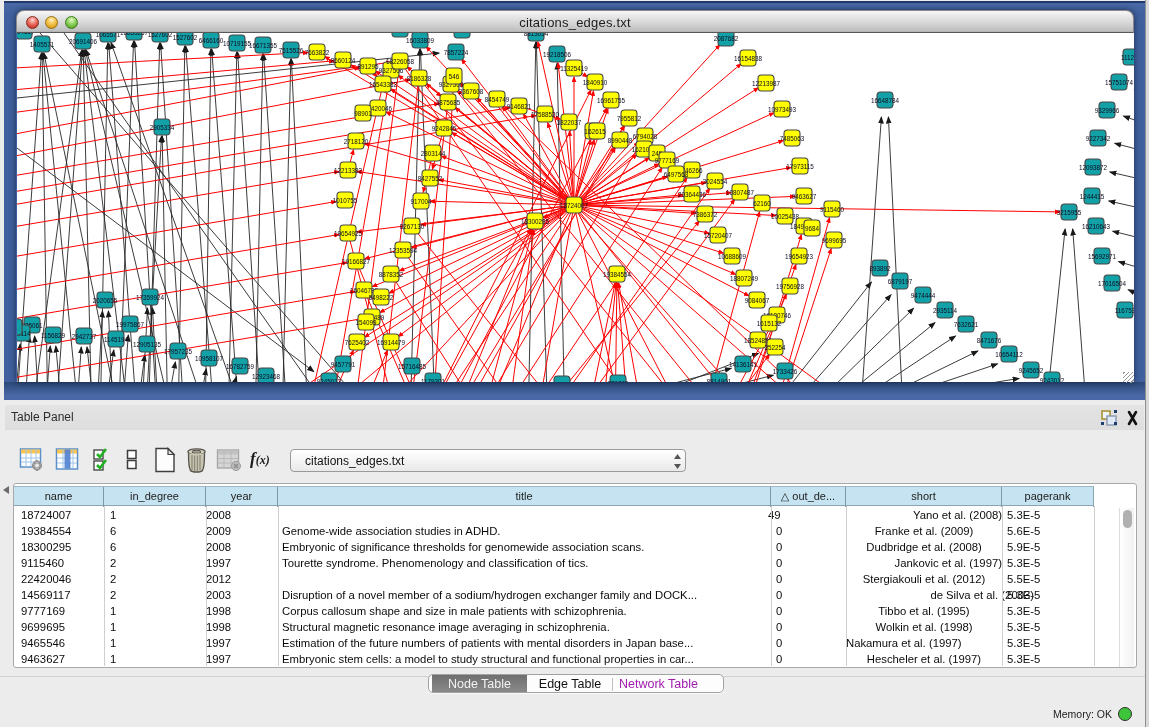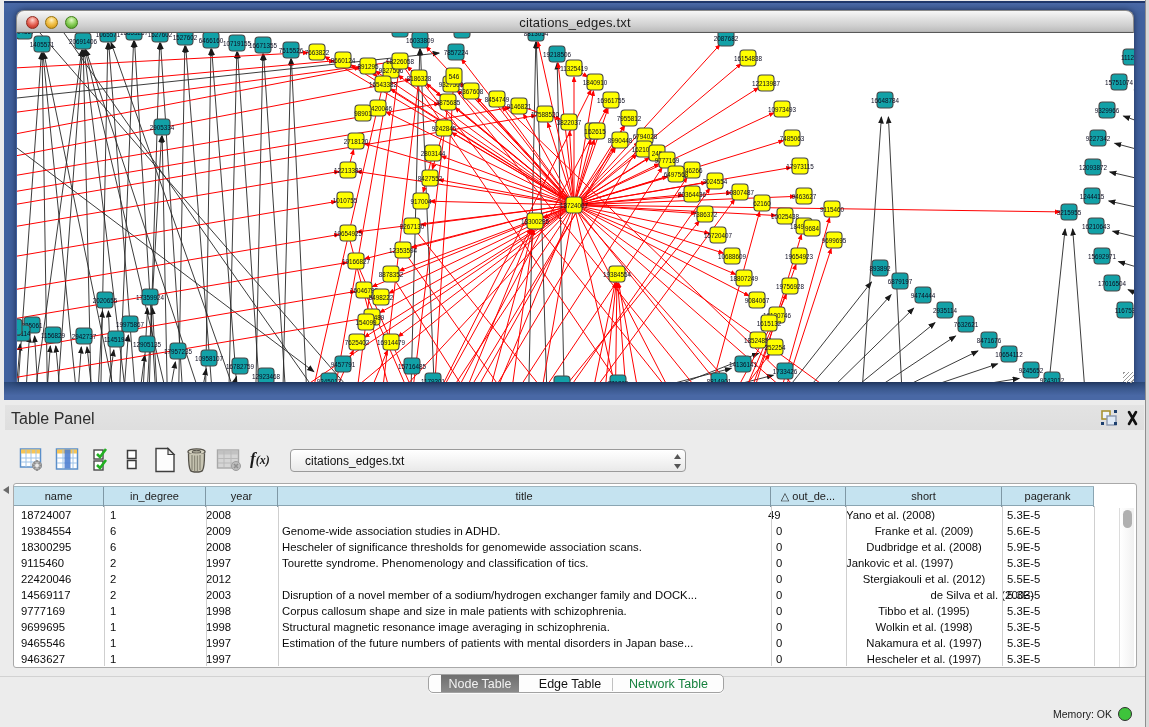--- a/index.html
+++ b/index.html
@@ -17,43 +17,43 @@
 #gsvg{position:absolute;left:-17px;top:-33px}
 .re{stroke:#ff0000;stroke-width:1}
 .bk{stroke:#262626;stroke-width:0.9}
 .nl{font-family:"Liberation Sans",sans-serif;font-size:6.3px;fill:#0c0c20;text-anchor:middle}
 #grip{left:1107px;top:362px;width:11px;height:11px;background:repeating-linear-gradient(-45deg,transparent 0 2px,#999 2px 3px);}
 
 #rstrip{left:1145px;top:0;width:4px;height:690px;background:#d9d9d9;border-left:1px solid #8f8f8f}
 #rstrip2{left:1145px;top:690px;width:4px;height:37px;background:#d9d9d9;border-left:1px solid #8f8f8f}
 
 #tphead{left:5px;top:405px;width:1139px;height:25px;background:linear-gradient(#e3e3e3,#dedede);}
-#tphead .t{left:6px;top:5px;font-size:16px;color:#2d2d2d}
+#tphead .t{left:6px;top:5px;font-size:12px;color:#2d2d2d}
 #tpicons{left:1101px;top:410px;width:44px;height:16px}
 
 #toolbar{left:14px;top:447px;width:1120px;height:28px}
 .tbi{position:absolute;top:0}
 #combo{left:276px;top:2px;width:396px;height:23px;border:1px solid #9a9a9a;border-radius:4px;background:linear-gradient(#ffffff,#f2f2f2 60%,#e9e9e9);box-shadow:inset 0 1px 0 #fff;}
 #combo .t{left:14px;top:4px;font-size:12px;color:#111}
 
 #tbl{left:13px;top:483px;width:1124px;height:185px;border:1px solid #a9a9a9;border-radius:3px;background:#fff;overflow:hidden}
 #thead{left:0;top:2px;width:1080px;height:20px;background:#c5e3f0;border-top:1px solid #9fb6c0;border-bottom:1px solid #8aa5b2}
 .hc{position:absolute;top:0;height:20px;border-right:1px solid #7f98a5;font-size:11px;color:#222;text-align:center;line-height:19px}
 .tr{position:absolute;height:16px;width:1080px;font-size:11.3px;color:#0b0b0b;white-space:nowrap}
 .td{position:absolute;overflow:hidden;text-overflow:ellipsis;height:16px;line-height:15px}
 .cl{position:absolute;top:22px;height:160px;width:1px;background:#cfcfcf}
 #vsb{left:1105px;top:24px;width:15px;height:159px;background:linear-gradient(90deg,#ffffff,#f1f1f1);border-left:1px solid #dcdcdc}
 #vsb .th{position:absolute;left:3px;top:2px;width:9px;height:18px;border-radius:5px;background:#b0b0b0}
 
 #sep{left:0px;top:676px;width:1145px;height:1px;background:#d2d2d2}
 #tabs{left:428px;top:674px;width:296px;height:19px;border:1px solid #a2a2a2;border-radius:5px;background:#fdfdfd;overflow:hidden;box-shadow:0 1px 0 rgba(255,255,255,.8)}
 .seg{position:absolute;top:0;height:19px;font-size:12.5px;line-height:18px;text-align:center}
-#seg1{left:12px;width:78px;background:linear-gradient(#6f6f6f,#8d8d8d);color:#f2f2f2}
+#seg1{left:3px;width:95px;background:linear-gradient(#6f6f6f,#8d8d8d);color:#f2f2f2}
 #seg2{left:99px;width:84px;color:#111}
-#seg3{left:183px;width:113px;color:#15803d}
+#seg3{left:173px;width:113px;color:#a21caf}
 #segd{left:183px;top:3px;width:1px;height:13px;background:#c0c0c0;position:absolute}
 #mem{left:1053px;top:708px;font-size:10.5px;color:#1c1c1c}
 #memdot{left:1118px;top:707px;width:14px;height:14px;border-radius:50%;background:#3ec43b;border:1.5px solid #2e2e2e}
 </style></head>
 <body>
 <div class="abs" id="net">
   <div class="abs btm"></div>
   <div class="abs" id="win">
     <div class="abs" id="canvas">
         <svg id="gsvg" width="1149" height="727" viewBox="0 0 1149 727">
@@ -674,48 +674,48 @@
     <div class="hc" style="left:264px;width:493px">title</div>
     <div class="hc" style="left:757px;width:75px">△ out_de...</div>
     <div class="hc" style="left:832px;width:156px">short</div>
     <div class="hc" style="left:988px;width:92px;border-right:1px solid #8aa5b2">pagerank</div>
   </div>
   <div class="tr" style="top:24px">
 <div class="td" style="left:7px;width:80px">18724007</div>
 <div class="td" style="left:96px;width:90px">1</div>
 <div class="td" style="left:192px;width:66px">2008</div>
 <div class="td" style="left:754px;width:68px">49</div>
-<div class="td" style="left:832px;width:156px;text-align:left">Yano et al. (2008)</div>
+<div class="td" style="left:832px;width:156px;text-align:right">Yano et al. (2008)</div>
 <div class="td" style="left:993px;width:85px">5.3E-5</div>
 </div>
 <div class="tr" style="top:40px">
 <div class="td" style="left:7px;width:80px">19384554</div>
 <div class="td" style="left:96px;width:90px">6</div>
 <div class="td" style="left:192px;width:66px">2009</div>
 <div class="td" style="left:268px;width:487px">Genome-wide association studies in ADHD.</div>
 <div class="td" style="left:762px;width:68px">0</div>
 <div class="td" style="left:832px;width:156px;text-align:center">Franke et al. (2009)</div>
 <div class="td" style="left:993px;width:85px">5.6E-5</div>
 </div>
 <div class="tr" style="top:56px">
 <div class="td" style="left:7px;width:80px">18300295</div>
 <div class="td" style="left:96px;width:90px">6</div>
 <div class="td" style="left:192px;width:66px">2008</div>
-<div class="td" style="left:268px;width:487px">Hescheler of significance thresholds for genomewide association scans.</div>
+<div class="td" style="left:268px;width:487px">Embryonic of significance thresholds for genomewide association scans.</div>
 <div class="td" style="left:762px;width:68px">0</div>
 <div class="td" style="left:832px;width:156px;text-align:center">Dudbridge et al. (2008)</div>
 <div class="td" style="left:993px;width:85px">5.9E-5</div>
 </div>
 <div class="tr" style="top:72px">
 <div class="td" style="left:7px;width:80px">9115460</div>
 <div class="td" style="left:96px;width:90px">2</div>
 <div class="td" style="left:192px;width:66px">1997</div>
 <div class="td" style="left:268px;width:487px">Tourette syndrome. Phenomenology and classification of tics.</div>
 <div class="td" style="left:762px;width:68px">0</div>
-<div class="td" style="left:832px;width:156px;text-align:left">Jankovic et al. (1997)</div>
+<div class="td" style="left:832px;width:156px;text-align:right">Jankovic et al. (1997)</div>
 <div class="td" style="left:993px;width:85px">5.3E-5</div>
 </div>
 <div class="tr" style="top:88px">
 <div class="td" style="left:7px;width:80px">22420046</div>
 <div class="td" style="left:96px;width:90px">2</div>
 <div class="td" style="left:192px;width:66px">2012</div>
 <div class="td" style="left:762px;width:68px">0</div>
 <div class="td" style="left:832px;width:156px;text-align:center">Stergiakouli et al. (2012)</div>
 <div class="td" style="left:993px;width:85px">5.5E-5</div>
 </div>
@@ -745,27 +745,28 @@
 <div class="td" style="left:762px;width:68px">0</div>
 <div class="td" style="left:832px;width:156px;text-align:center">Wolkin et al. (1998)</div>
 <div class="td" style="left:993px;width:85px">5.3E-5</div>
 </div>
 <div class="tr" style="top:152px">
 <div class="td" style="left:7px;width:80px">9465546</div>
 <div class="td" style="left:96px;width:90px">1</div>
 <div class="td" style="left:192px;width:66px">1997</div>
 <div class="td" style="left:268px;width:487px">Estimation of the future numbers of patients with mental disorders in Japan base...</div>
 <div class="td" style="left:762px;width:68px">0</div>
-<div class="td" style="left:832px;width:156px;text-align:center">Nakamura et al. (1997)</div>
+<div class="td" style="left:832px;width:156px;">Nakamura et al. (1997)</div>
 <div class="td" style="left:993px;width:85px">5.3E-5</div>
 </div>
 <div class="tr" style="top:168px">
 <div class="td" style="left:7px;width:80px">9463627</div>
 <div class="td" style="left:96px;width:90px">1</div>
 <div class="td" style="left:192px;width:66px">1997</div>
+<div class="td" style="left:268px;width:487px">Embryonic stem cells: a model to study structural and functional properties in car...</div>
 <div class="td" style="left:762px;width:68px">0</div>
 <div class="td" style="left:832px;width:156px;text-align:center">Hescheler et al. (1997)</div>
 <div class="td" style="left:993px;width:85px">5.3E-5</div>
 </div>
   <div class="cl" style="left:90px"></div>
     <div class="cl" style="left:192px"></div>
     <div class="cl" style="left:264px"></div>
     <div class="cl" style="left:757px"></div>
     <div class="cl" style="left:832px"></div>
     <div class="cl" style="left:988px"></div>

